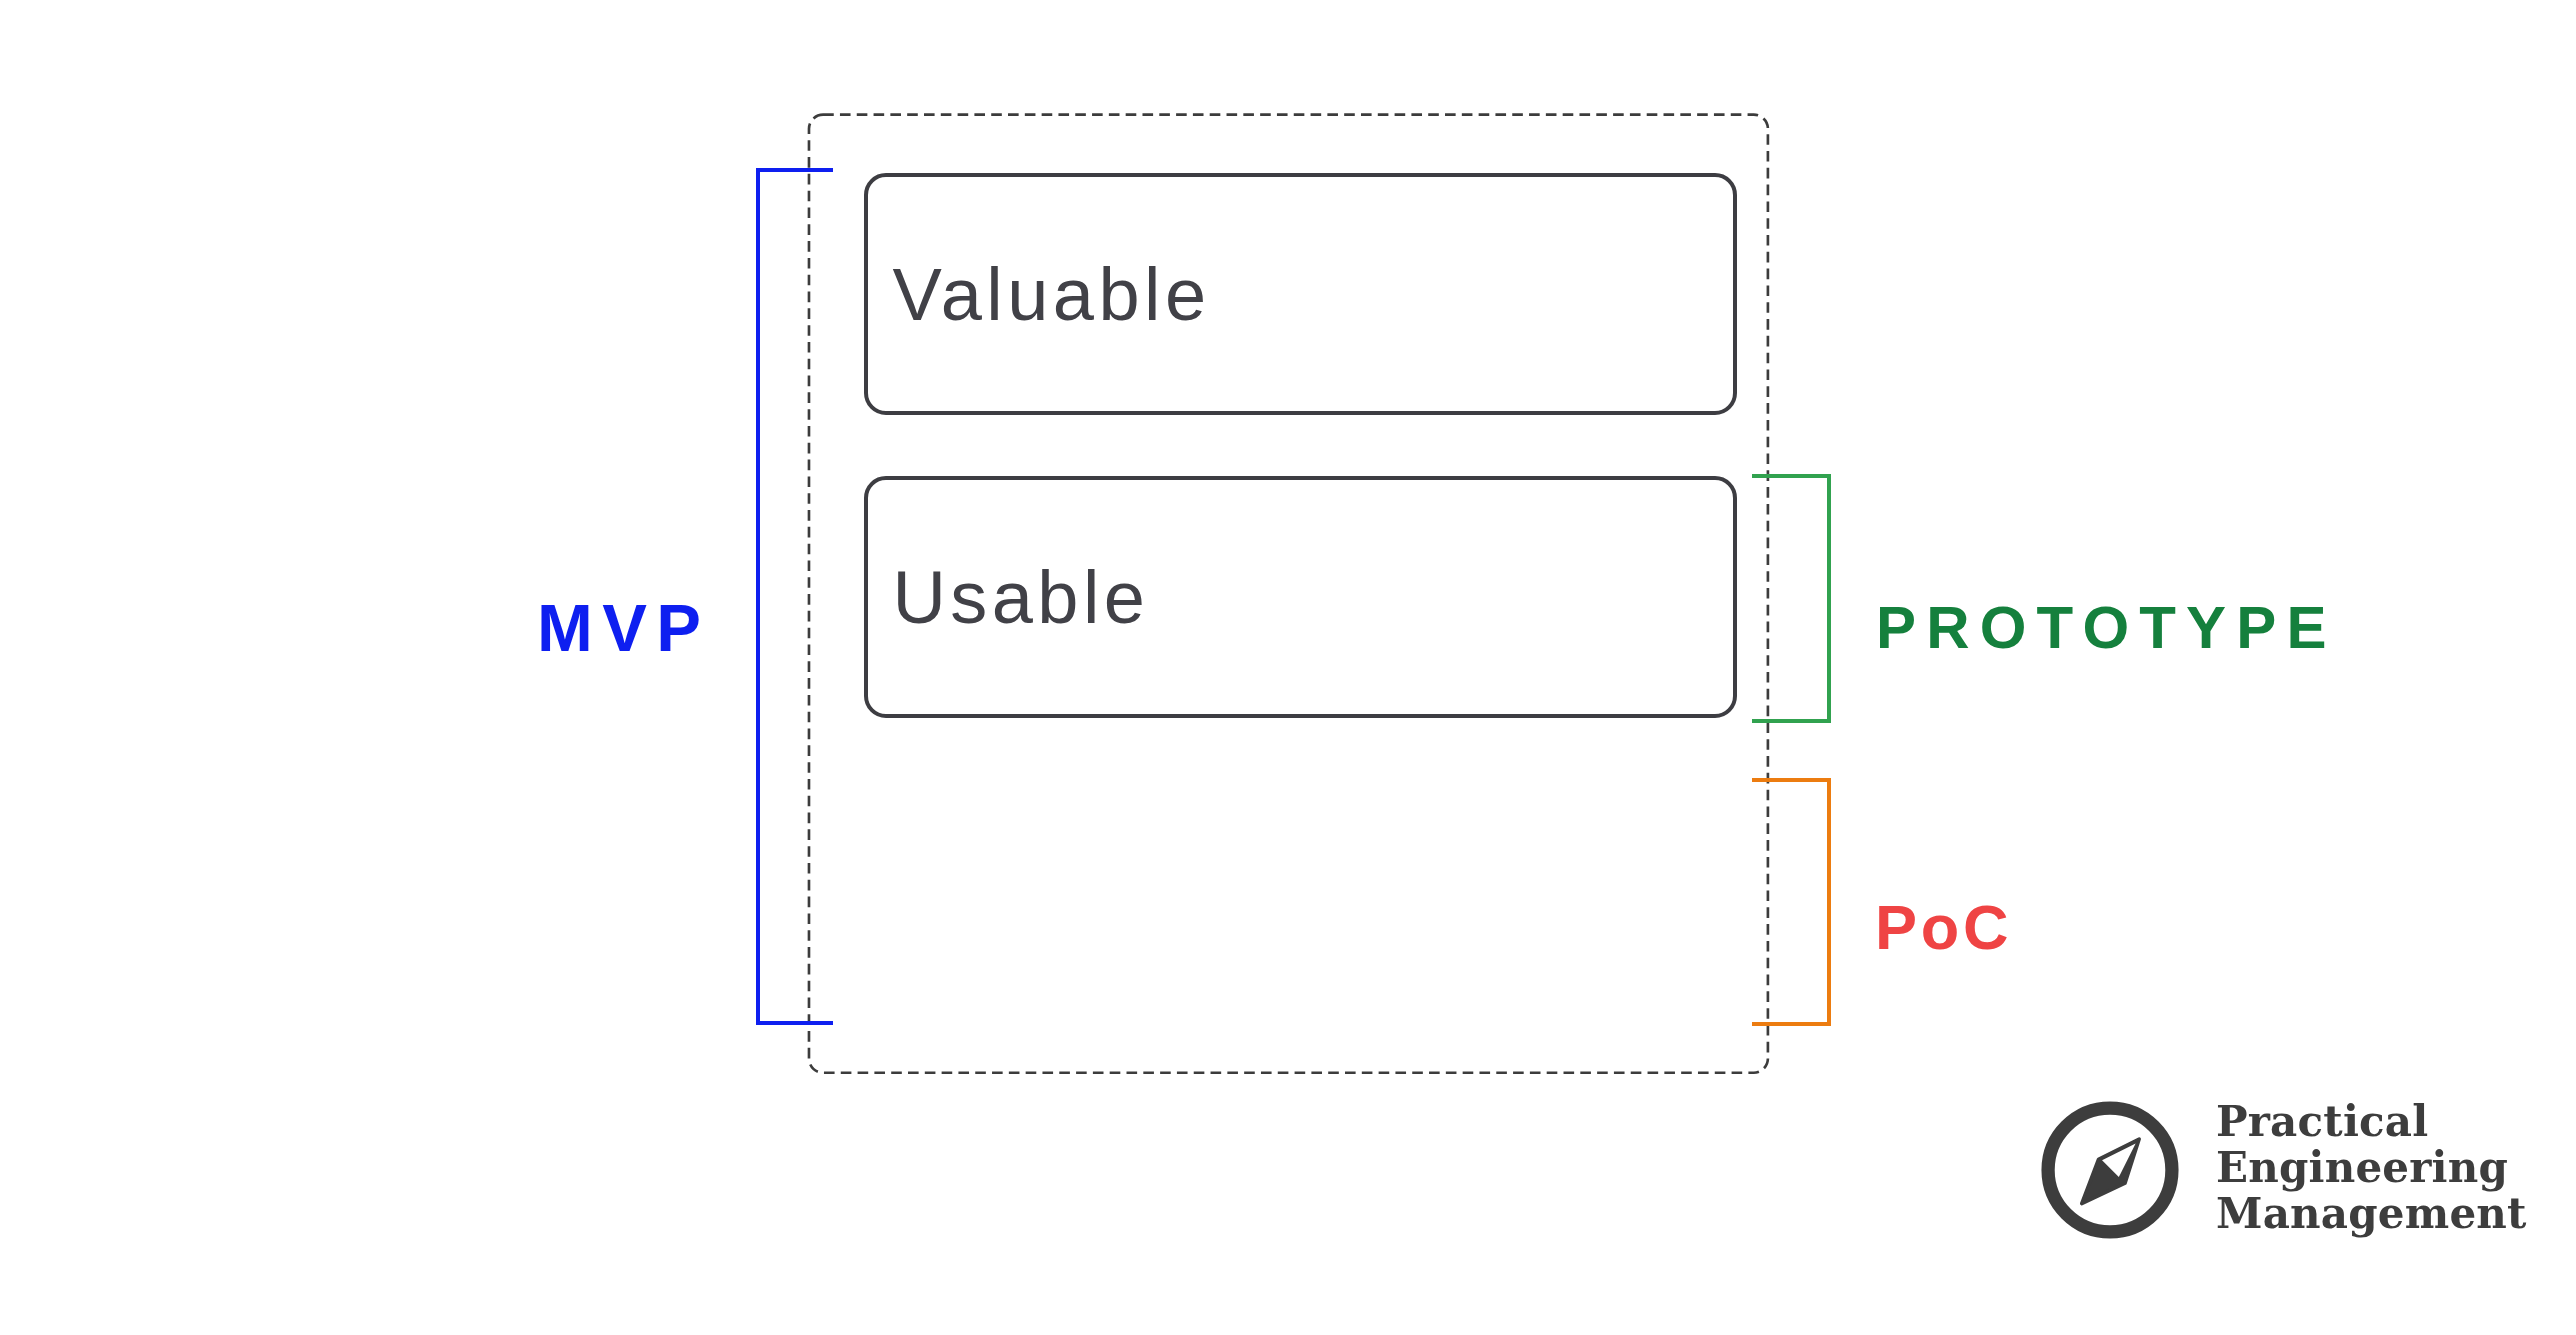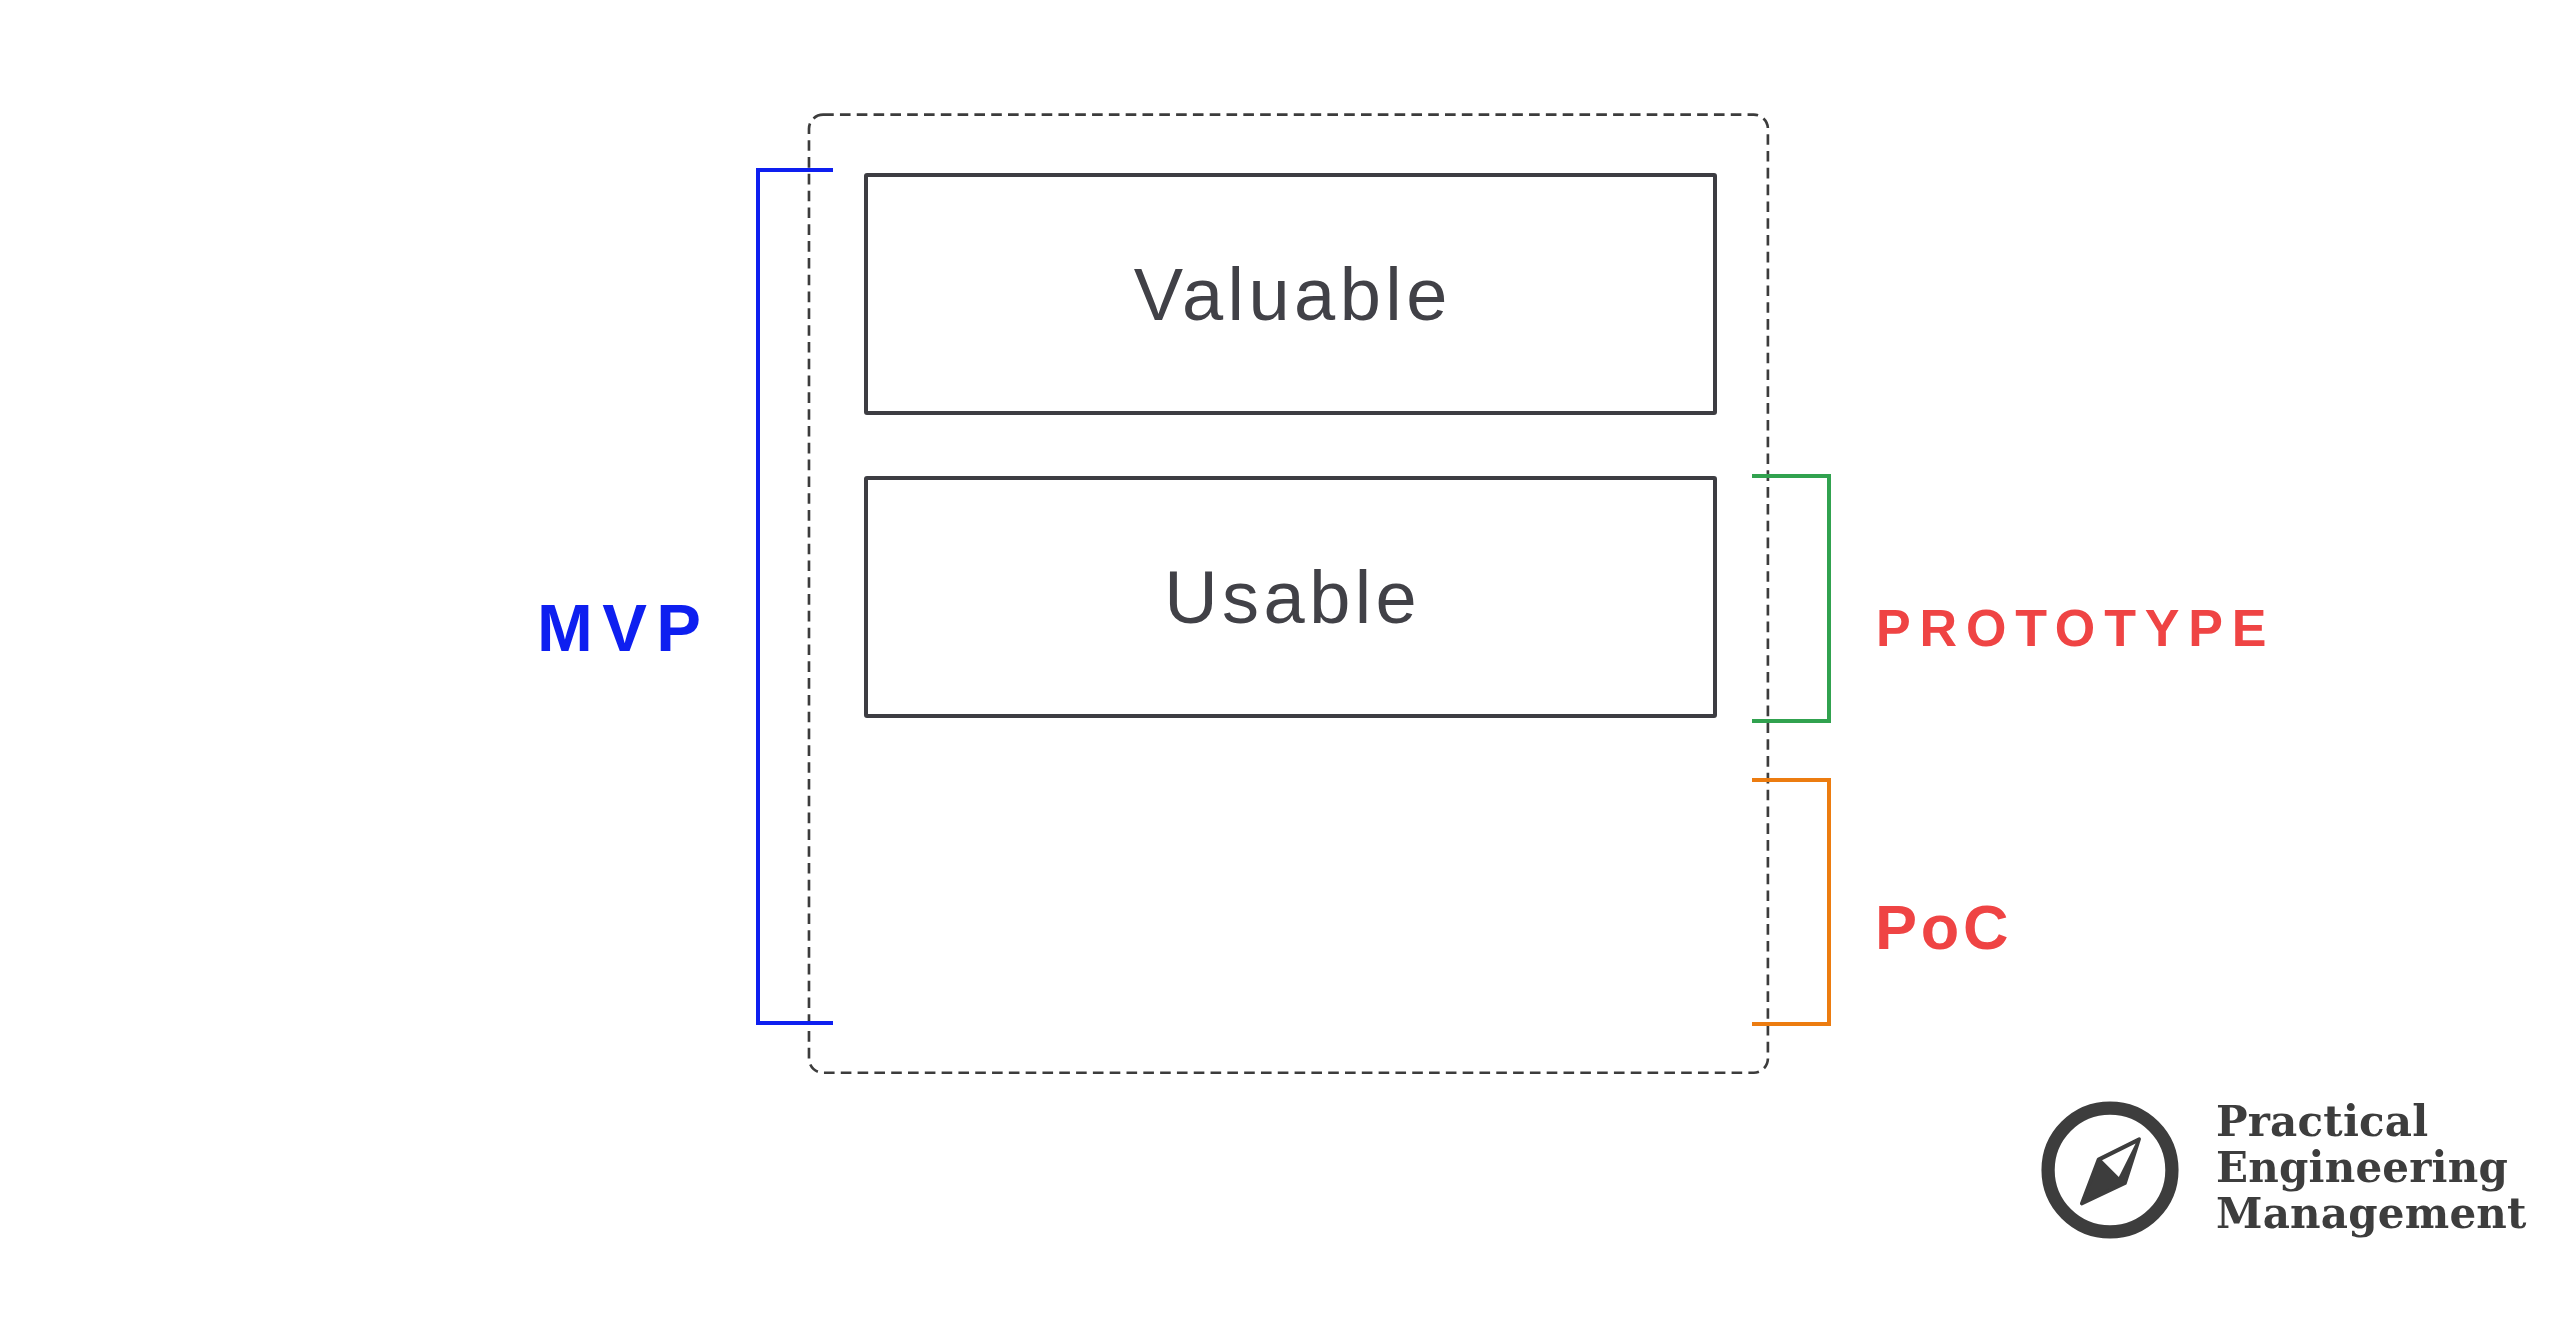--- a/index.html
+++ b/index.html
@@ -5,43 +5,43 @@
   html,body{margin:0;padding:0;background:#fff;}
   body{width:2576px;height:1336px;position:relative;overflow:hidden;
        font-family:"Liberation Sans",sans-serif;}
   .stage{position:absolute;inset:0;background:#fff;}
 
   
   .dashed-rect{position:absolute;left:0;top:0;width:2576px;height:1336px;pointer-events:none;}
 
   
   .fbox{position:absolute;left:864px;width:845px;height:234px;
-        border:4.4px solid #3d3d42;border-radius:3px;background:#fff;
-        display:flex;align-items:center;justify-content:center;}
+        border:4.4px solid #3d3d42;border-radius:22px;background:#fff;
+        display:flex;align-items:center;justify-content:flex-start;padding-left:20px;}
   .fbox .lbl{font-size:74px;font-weight:300;color:#414147;letter-spacing:.06em;
              text-indent:.06em;white-space:nowrap;}
   .fbox.b1{top:173px;}
   .fbox.b2{top:476px;}
   .fbox.b3{top:781px;}
 
   
   .bracket{position:absolute;}
   .bracket-mvp{left:756px;top:168px;width:73px;height:849px;
                border-left:4.4px solid #0e1ff0;border-top:4.4px solid #0e1ff0;border-bottom:4.4px solid #0e1ff0;}
   .bracket-prototype{left:1752px;top:474px;width:75px;height:241px;
                border-right:4.4px solid #31a24f;border-top:4.4px solid #31a24f;border-bottom:4.4px solid #31a24f;}
   .bracket-poc{left:1752px;top:778px;width:75px;height:240px;
                border-right:4.4px solid #ec7c10;border-top:4.4px solid #ec7c10;border-bottom:4.4px solid #ec7c10;}
 
   
   .blabel{position:absolute;font-weight:bold;white-space:nowrap;margin-top:29px;}
   .blabel-mvp{left:495px;top:559px;width:248px;height:80px;line-height:80px;
               text-align:center;font-size:67px;letter-spacing:.14em;text-indent:.14em;color:#0e1ff0;}
   .blabel-prototype{left:1876px;top:559px;height:80px;line-height:80px;
-              font-size:52px;letter-spacing:.17em;color:#ef4444;}
+              font-size:60px;letter-spacing:.17em;color:#15803d;}
   .blabel-poc{left:1875px;top:858px;height:80px;line-height:80px;
               font-size:63px;letter-spacing:.06em;color:#ef4444;}
 
   
   .logo{position:absolute;left:2041px;top:1099px;display:flex;align-items:flex-start;}
   .logo-icon{width:138px;height:138px;flex:0 0 auto;margin-top:1.8px;}
   .logo-text{margin-left:37px;font-family:"DejaVu Serif",serif;font-weight:bold;
              font-size:42px;line-height:46px;color:#3d3d3d;letter-spacing:0.2px;white-space:nowrap;}
 </style>
 </head>

